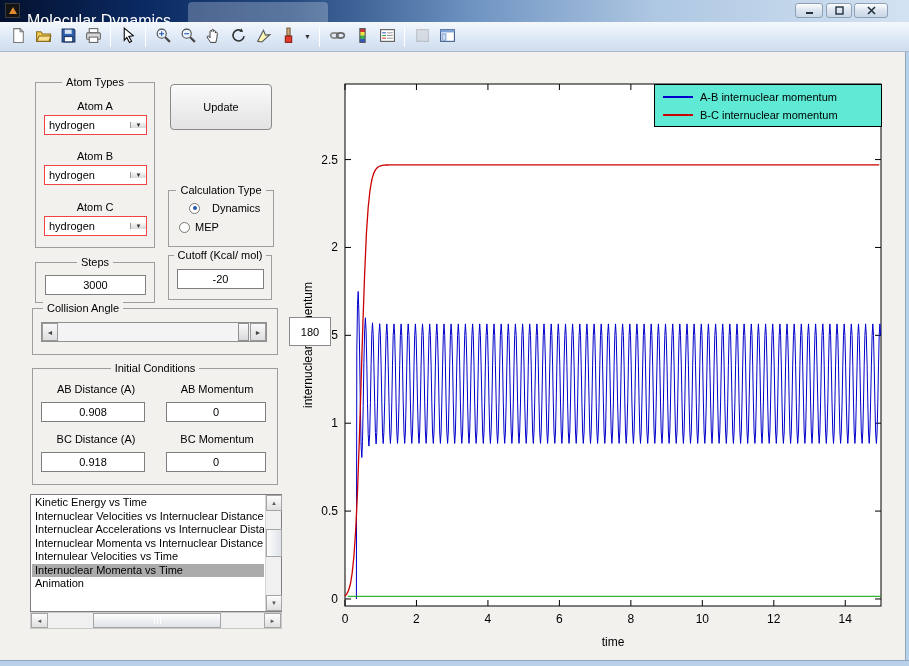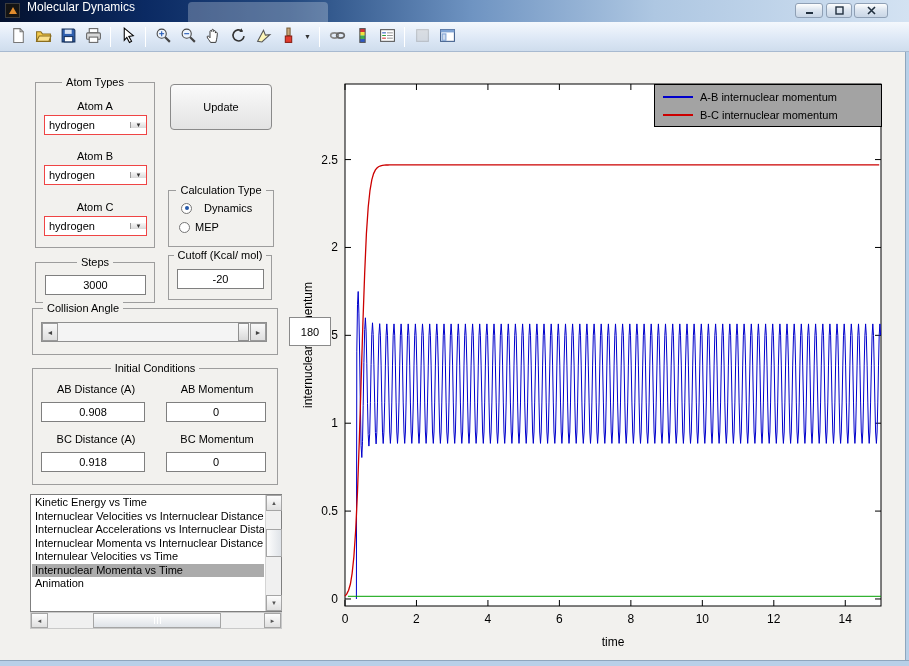--- a/index.html
+++ b/index.html
@@ -6,21 +6,21 @@
   html,body{background:#cfe0f0;}
   body{font-family:"Liberation Sans",sans-serif;}
   #window{position:relative;width:909px;height:666px;background:#f2f1ee;overflow:hidden;}
 
   
   #titlebar{position:absolute;top:0;left:0;width:100%;height:22px;
     background:linear-gradient(90deg,#04112e 0%,#0b2a63 16%,#23497f 32%,#6f94c2 52%,#aec7e2 72%,#d3e2f2 100%);}
   #title-artifact{position:absolute;left:188px;top:2px;width:140px;height:20px;background:rgba(255,255,255,.25);border-radius:4px 4px 0 0;}
   .app-icon{position:absolute;left:5px;top:3px;width:15px;height:15px;background:#141414;border:1px solid #3c3c3c;}
   .app-icon::after{content:"";position:absolute;left:3px;top:3px;border-left:4px solid transparent;border-right:4px solid transparent;border-bottom:7px solid #e08b2d;}
-  #title-text{position:absolute;left:27px;top:0;color:#fff;font-size:12px;white-space:nowrap;text-align:center;}
+  #title-text{position:absolute;left:27px;top:12px;color:#fff;font-size:16px;white-space:nowrap;text-align:center;}
   .win-btn{position:absolute;top:3px;height:15px;border:1px solid #8fa0b5;border-radius:3px;
     background:linear-gradient(#fdfefe,#dde6f0 45%,#c9d6e6);display:flex;align-items:center;justify-content:center;}
   #btn-min{right:86px;width:28px;}
   #btn-restore{right:57px;width:26px;}
   #btn-close{right:21px;width:34px;}
   .win-btn svg{width:9px;height:9px;}
 
   
   #toolbar{position:absolute;top:22px;left:0;width:100%;height:30px;
     background:linear-gradient(#f4f8fd,#dce7f5 60%,#cfdded);border-bottom:1px solid #a8bad0;
@@ -66,21 +66,21 @@
   #lb-down{left:0;bottom:0;width:16px;height:16px;}
   #lb-thumb{position:absolute;left:0;top:34px;width:16px;height:28px;background:linear-gradient(90deg,#fdfdfd,#dfe3e8);border:1px solid #a5a5a5;}
   #hscroll{position:absolute;left:30px;top:612px;width:252px;height:17px;background:#f0f0f0;border:1px solid #c9c9c9;}
   #hs-left{left:0;top:0;width:17px;height:15px;}
   #hs-right{right:0;top:0;width:17px;height:15px;}
   #hs-thumb{position:absolute;left:62px;top:0;width:128px;height:15px;background:linear-gradient(#fdfdfd,#dfe3e8);border:1px solid #a5a5a5;display:flex;align-items:center;justify-content:center;gap:2px;}
   #hs-thumb i{display:block;width:1px;height:7px;background:#9a9a9a;border-right:1px solid #fff;}
 
   
   #plot-svg{position:absolute;left:300px;top:60px;width:609px;height:600px;font-family:"Liberation Sans",sans-serif;}
-  #legend{position:absolute;left:654px;top:84px;width:228px;background:#a3a3a3;border:1px solid #000;z-index:5;padding:3px 0 2px;}
+  #legend{position:absolute;left:654px;top:84px;width:228px;background:#5eead4;border:1px solid #000;z-index:5;padding:3px 0 2px;}
   .lg-row{display:flex;align-items:center;height:18px;}
   .lg-line{width:30px;border-top:2px solid #000;margin:0 7px 0 8px;}
   .lg-label{font-size:11px;white-space:nowrap;}
 
   
   #strip-bottom{position:absolute;left:0;bottom:0;width:100%;height:6px;background:#b8d0e8;border-top:1px solid #8fa6bd;z-index:8;}
   #strip-right{position:absolute;right:0;top:52px;width:4px;bottom:0;background:#b8d0e8;border-left:1px solid #8fa6bd;z-index:8;}
 </style>
 </head>
 <body>
@@ -239,21 +239,21 @@
       <span class="val">hydrogen</span>
       <span class="dd-btn">▼</span>
     </div>
   </div>
 
   <button id="update-btn">Update</button>
 
 
   <div class="panel" style="left:168px;top:190px;width:106px;height:57px;">
     <div class="panel-title"><span>Calculation Type</span></div>
-    <div class="radio-row" style="left:12px;top:11px;gap:12px;">
+    <div class="radio-row" style="left:20px;top:11px;gap:12px;">
       <span class="radio-dot on"></span>
       <span>Dynamics</span>
     </div>
     <div class="radio-row" style="left:10px;top:30px;">
       <span class="radio-dot"></span>
       <span>MEP</span>
     </div>
   </div>
 
   <div class="panel" style="left:35px;top:262px;width:120px;height:41px;">

